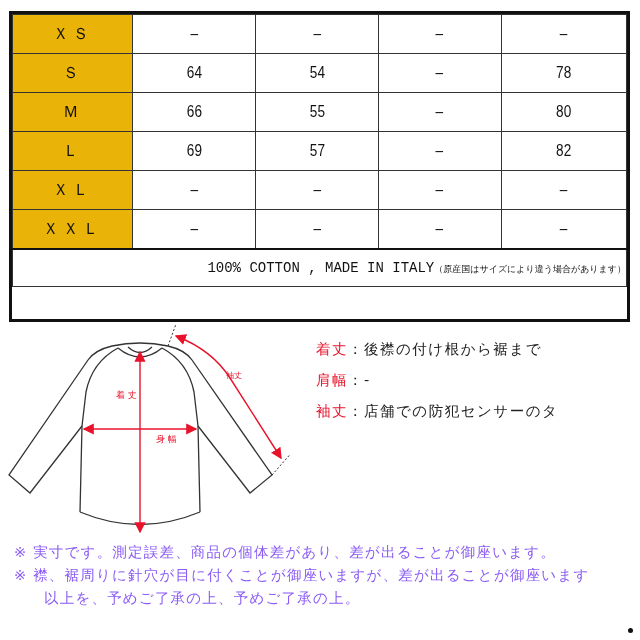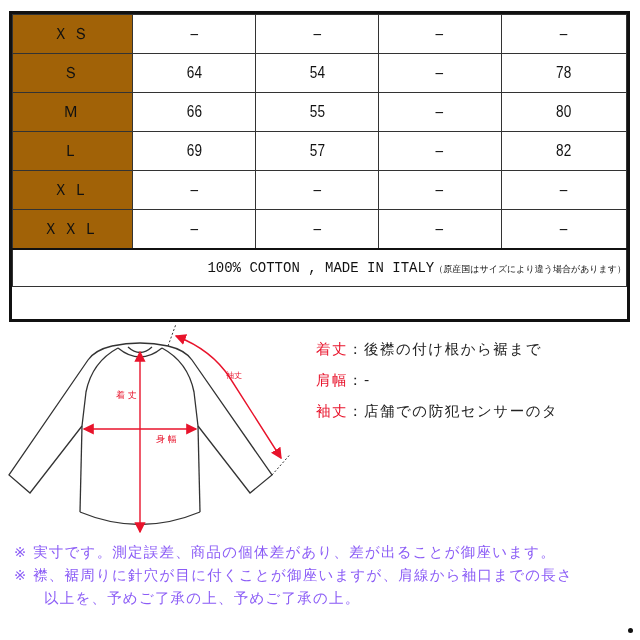--- a/index.html
+++ b/index.html
@@ -5,21 +5,21 @@
   html, body { margin: 0; padding: 0; background: #ffffff; }
   body { width: 640px; height: 640px; position: relative; overflow: hidden;
          font-family: "DejaVu Sans", "Liberation Sans", sans-serif; color: #111; }
 
   .size-table { position: absolute; left: 9px; top: 11px; width: 621px; height: 311px;
                 border: 3px solid #111; box-sizing: border-box; border-collapse: collapse; }
   .size-table table { width: 100%; border-collapse: collapse; table-layout: fixed; }
   .size-table td, .size-table th { border: 1px solid #333; text-align: center; font-weight: normal;
                 font-size: 15px; height: 38px; padding: 0; }
   .size-table th { background: #d4d4d4; height: 39px; }
-  .size-table td.size-label { background: #a16207; letter-spacing: 4px; font-family: "Liberation Sans", sans-serif; font-size: 16px; }
+  .size-table td.size-label { background: #eab308; letter-spacing: 4px; font-family: "Liberation Sans", sans-serif; font-size: 16px; }
   .size-table td.num { font-family: "Liberation Sans", sans-serif; font-size: 16px; transform: scaleX(0.85); }
   .size-table td.footer { text-align: right; padding-left: 36px; height: 36px;
                 font-family: "Liberation Mono", monospace; font-size: 14px; }
   .footer .note { font-size: 9px; font-family: "DejaVu Sans", sans-serif; }
   .size-table tr:last-child td { border-top: 2px solid #111; }
 
   .diagram { position: absolute; left: 0; top: 322px; width: 290px; height: 215px; }
 
   .legend { position: absolute; left: 304px; top: 340px; width: 350px; margin-left: 12px; }
   .legend-row { height: 31px; font-size: 14.5px; letter-spacing: 1.5px; white-space: nowrap; }
@@ -143,17 +143,17 @@
   <div class="legend-row">
     <span class="legend-term">肩幅</span><span class="legend-desc">：-</span>
   </div>
   <div class="legend-row">
     <span class="legend-term">袖丈</span><span class="legend-desc">：店舗での防犯センサーのタ</span>
   </div>
 </div>
 
 <div class="notes">
   <div class="note-line">※ 実寸です。測定誤差、商品の個体差があり、差が出ることが御座います。</div>
-  <div class="note-line">※ 襟、裾周りに針穴が目に付くことが御座いますが、肩線から袖口までの長さ</div>
+  <div class="note-line">※ 襟、裾周りに針穴が目に付くことが御座いますが、差が出ることが御座います</div>
   <div class="note-line indent">以上を、予めご了承の上、予めご了承の上。</div>
 </div>
 
 <div class="dot"></div>
 
 </body></html>

